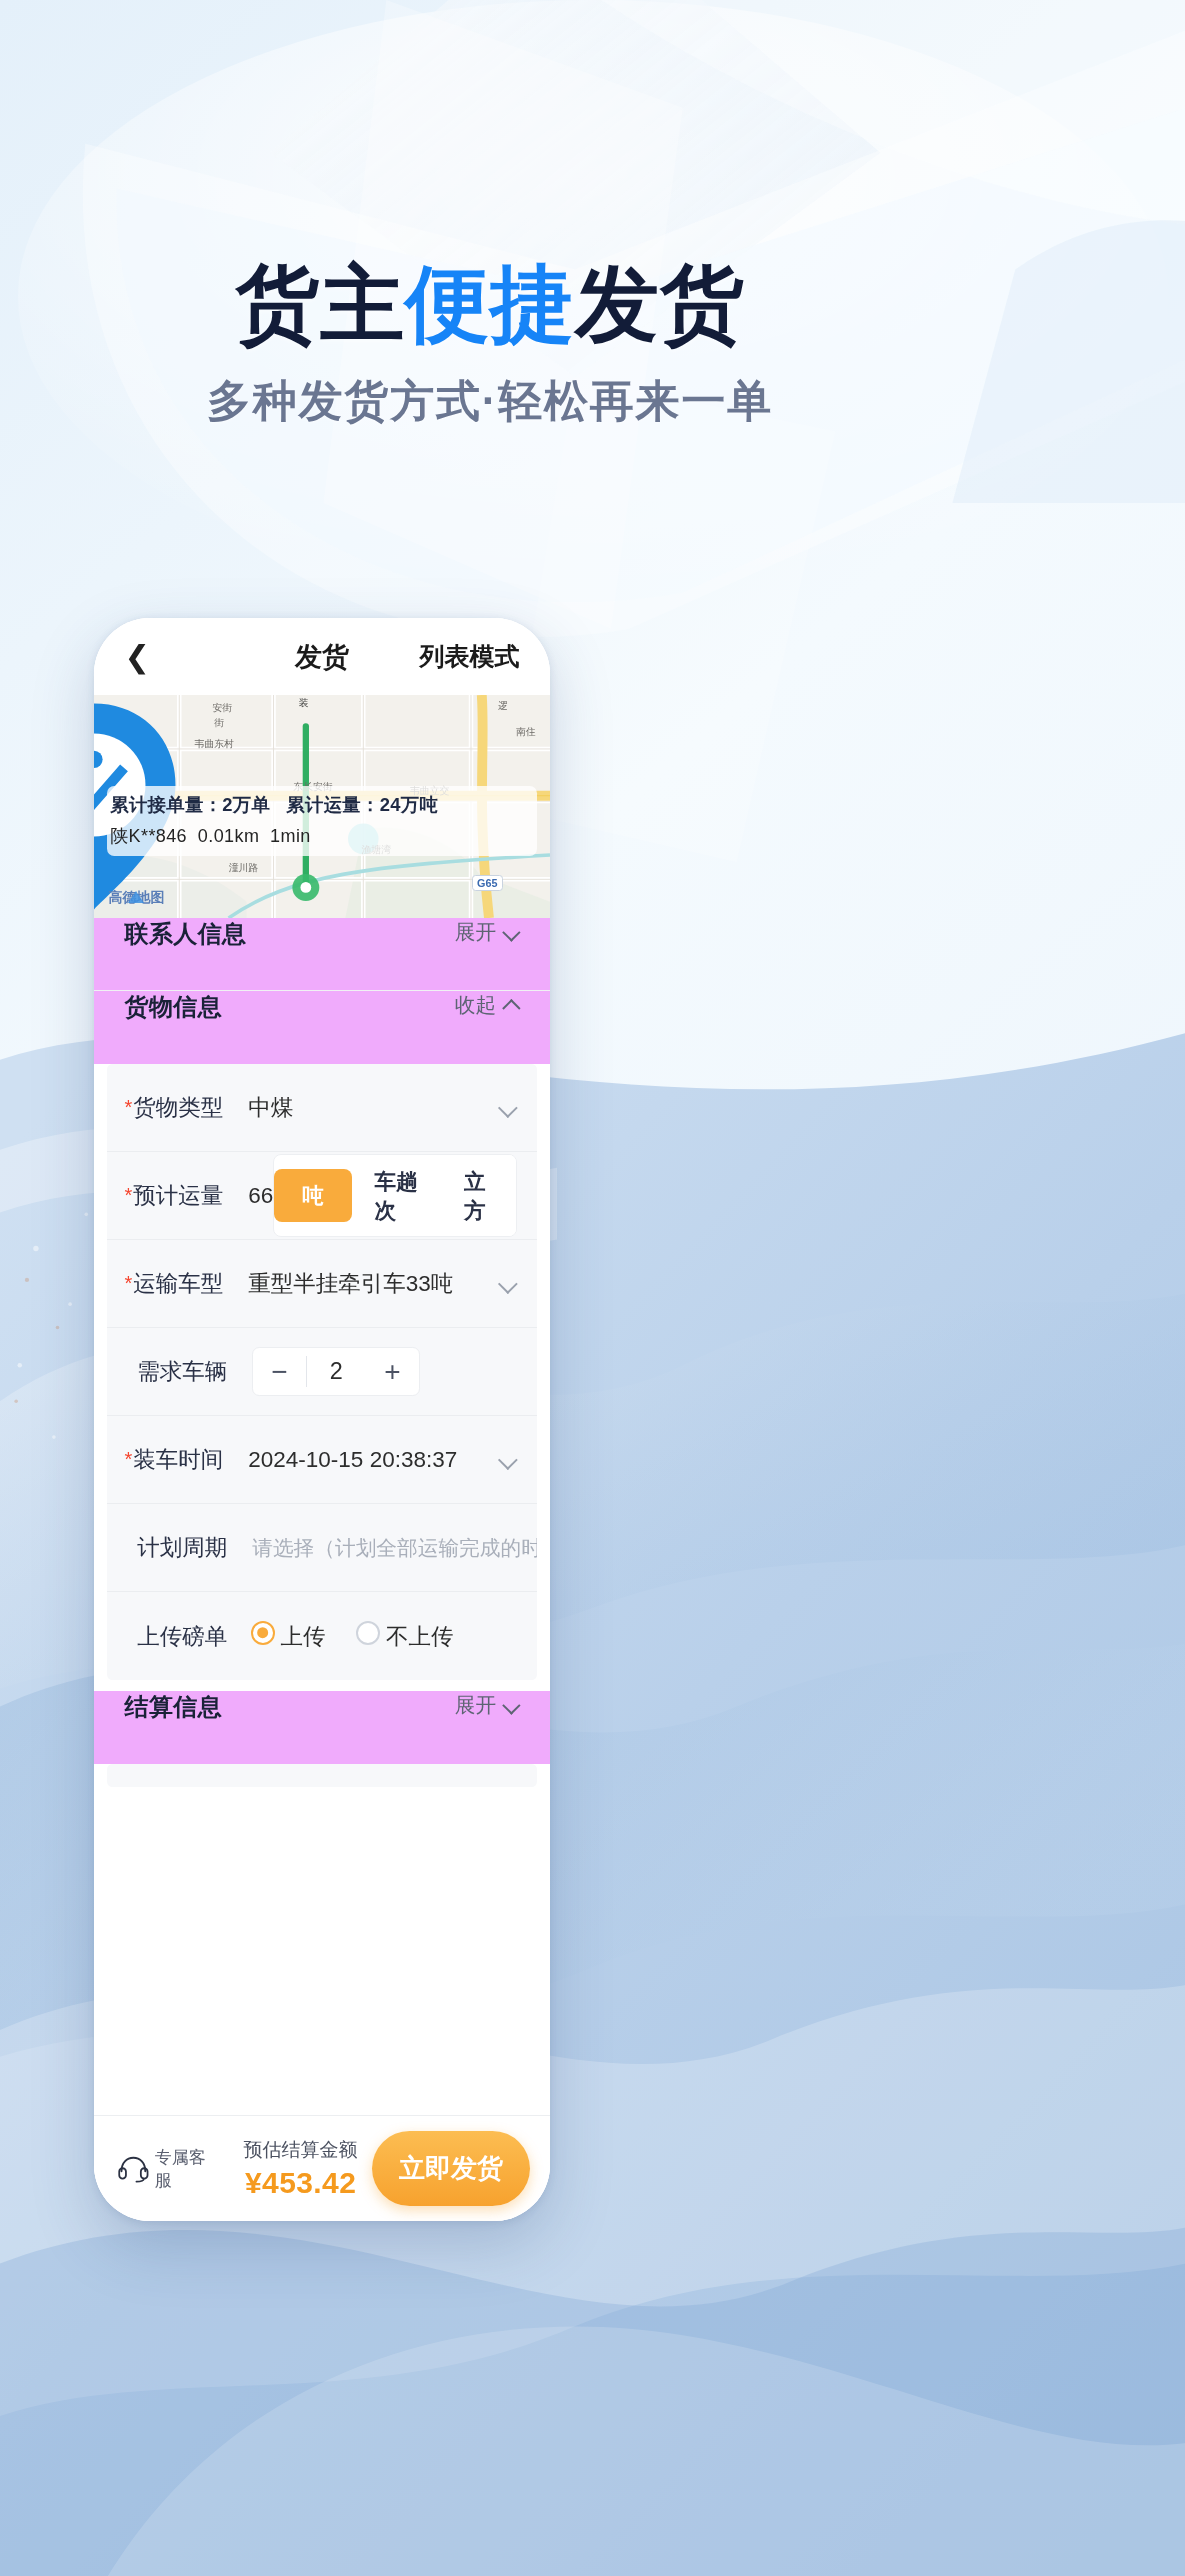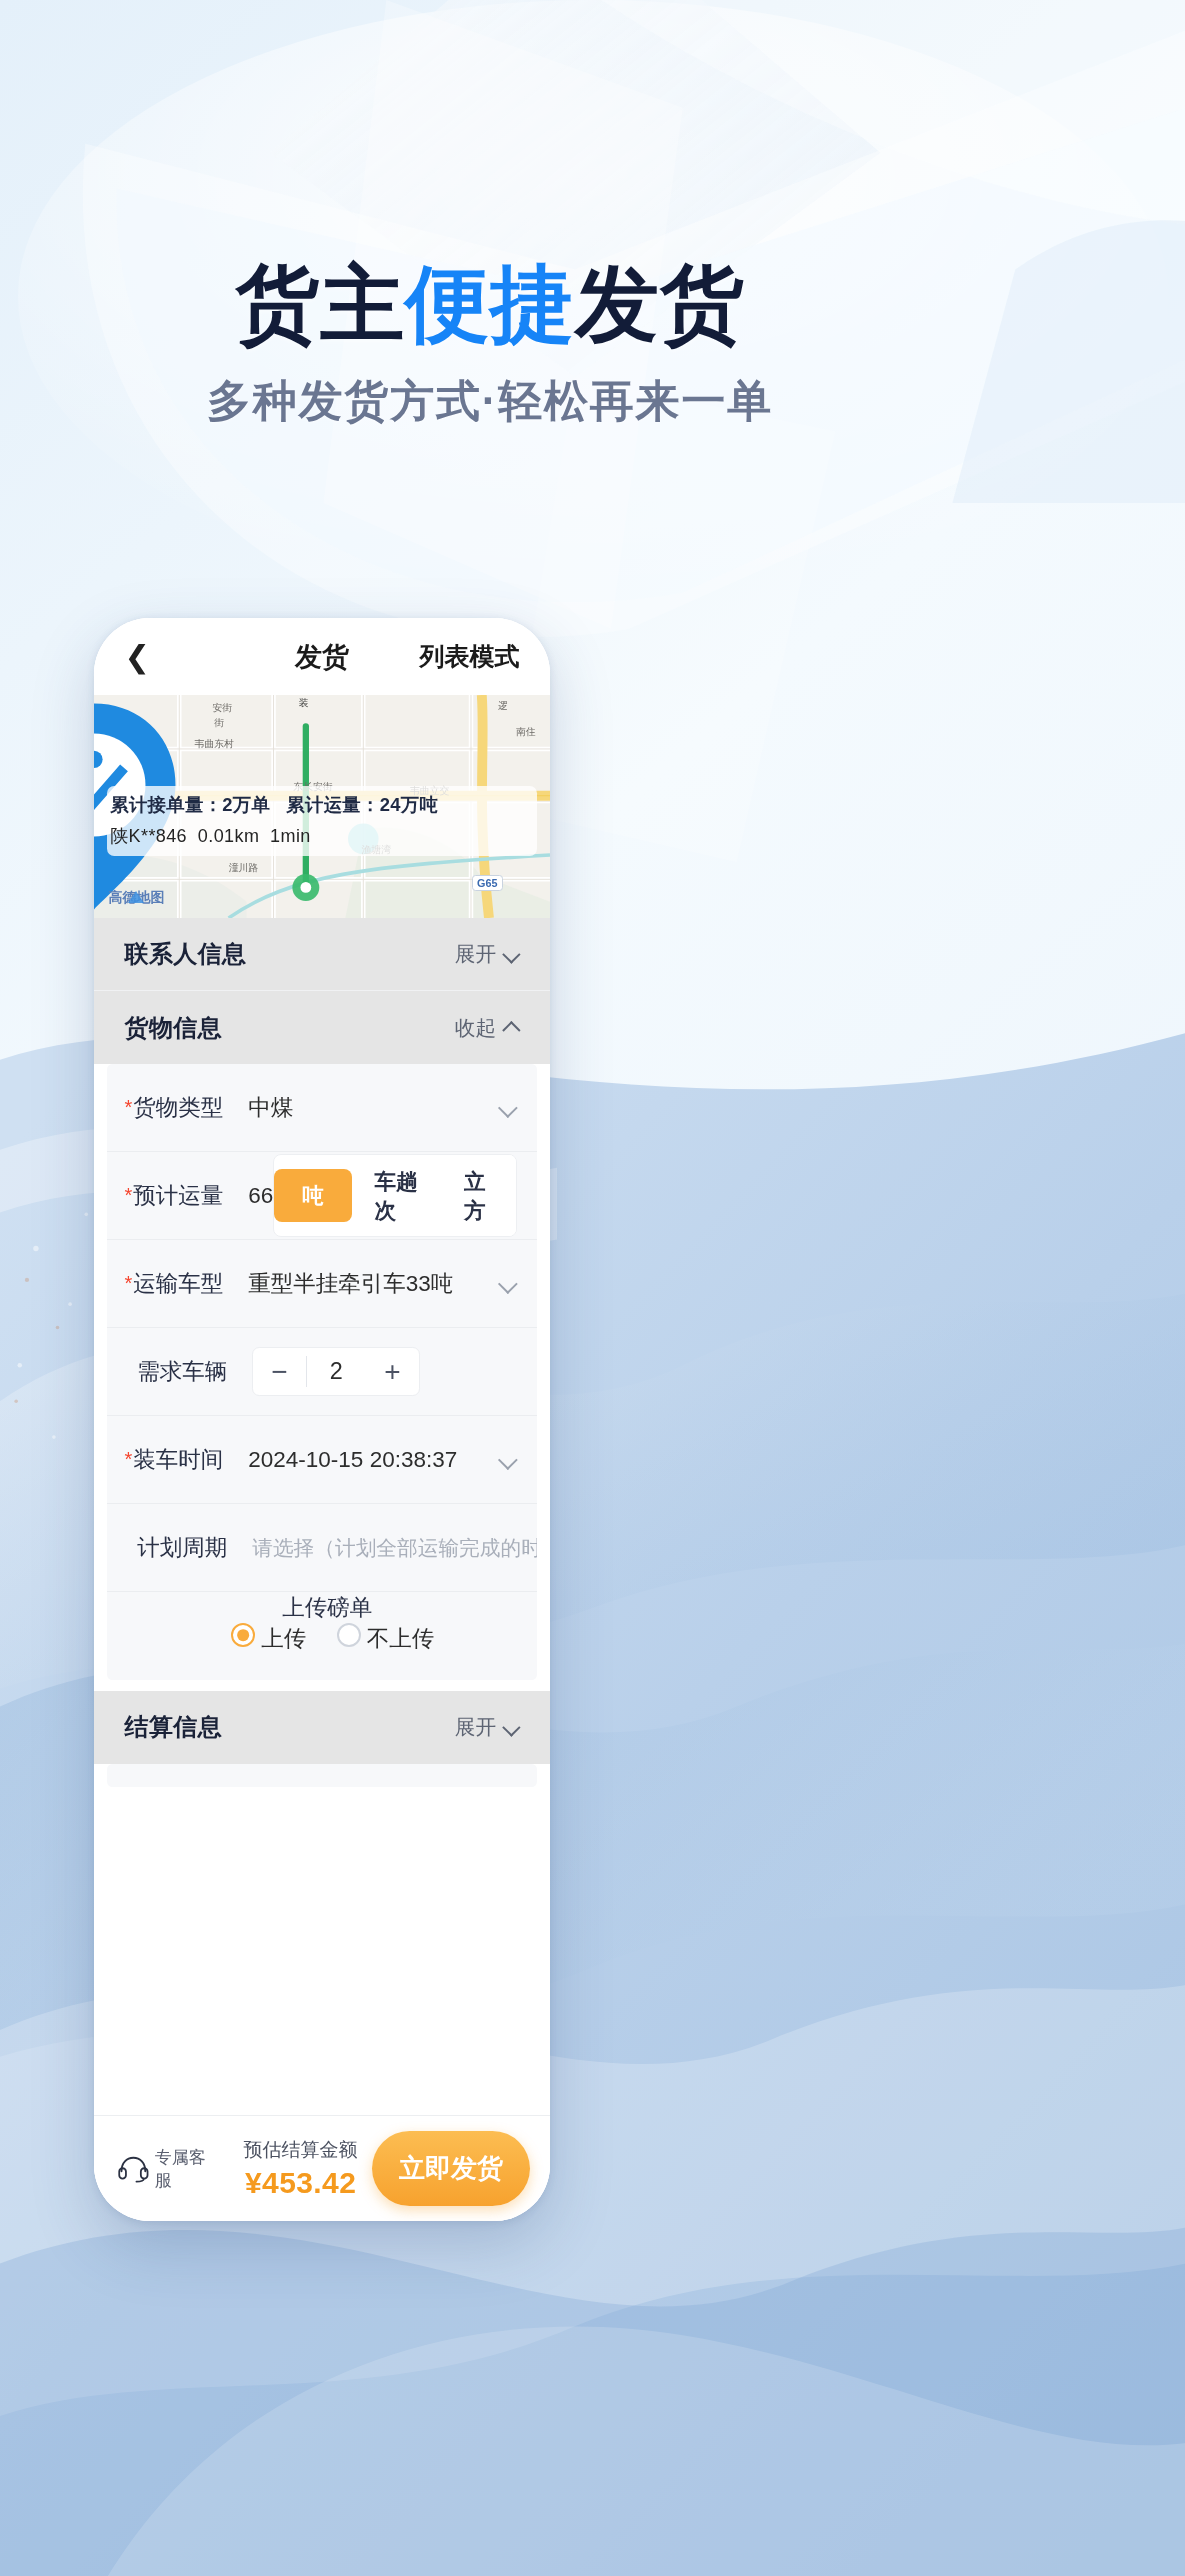--- a/index.html
+++ b/index.html
@@ -97,22 +97,22 @@
   .map-badge{
     position:absolute; right:47px; bottom:27px;
     background:#fff; border:0.9px solid #c9d3e0; border-radius:3.6px;
     font-size:10.8px; color:#3a6ab0; padding:0.9px 4.5px; font-weight:bold;
   }
 
   
   .body{ flex:1 1 auto; overflow:hidden; background:#fff; }
 
   .sec-head{
-    display:flex; align-items:center; padding:0 30.5px;
-    height:73px; background:#e5e5e5; border-bottom:0.9px solid #f0f1f3;
+    display:flex; align-items:flex-start; padding:0 30.5px;
+    height:73px; background:#f0abfc; border-bottom:0.9px solid #f0f1f3;
   }
   .sec-title{ font-size:24px; font-weight:bold; color:#1a2238; letter-spacing:0.4px; }
   .sec-toggle{
     margin-left:auto; display:flex; align-items:center; gap:8px;
     font-size:20.7px; color:#5d6473;
   }
   .chev{ display:inline-block; width:15.3px; height:15.3px; position:relative; }
   .chev::before{
     content:""; position:absolute; left:0.9px; top:1.8px;
     width:10.8px; height:10.8px;
@@ -120,21 +120,21 @@
     transform:rotate(45deg);
   }
   .chev.up::before{ transform:rotate(-135deg); top:4.5px; }
 
   .panel{ background:#f7f8fa; margin:0 12.6px; border-radius:5.4px; overflow:hidden; }
   .row{
     display:flex; align-items:center; min-height:88px;
     padding:0 20px 0 18px; border-bottom:0.9px solid #ebedf0;
     position:relative;
   }
-  .row:last-child{ border-bottom:none;flex-direction:column; }
+  .row:last-child{ border-bottom:none; }
   .req{ color:#f5452e; font-size:20px; line-height:1; margin-right:0.9px;
         align-self:flex-start; margin-top:33px; }
   .lbl{ font-size:22.5px; color:#2a3146; font-weight:normal; white-space:nowrap; }
   .lbl.noreq{ margin-left:12.6px; }
   .val{ font-size:22.5px; color:#2d2d2d; margin-left:25px; white-space:nowrap; }
   .val.ph{ color:#a9afba; font-size:20.7px; }
   .rowchev{
     margin-left:auto; display:inline-block; width:17px; height:17px; position:relative;
     flex:0 0 17px;
   }

